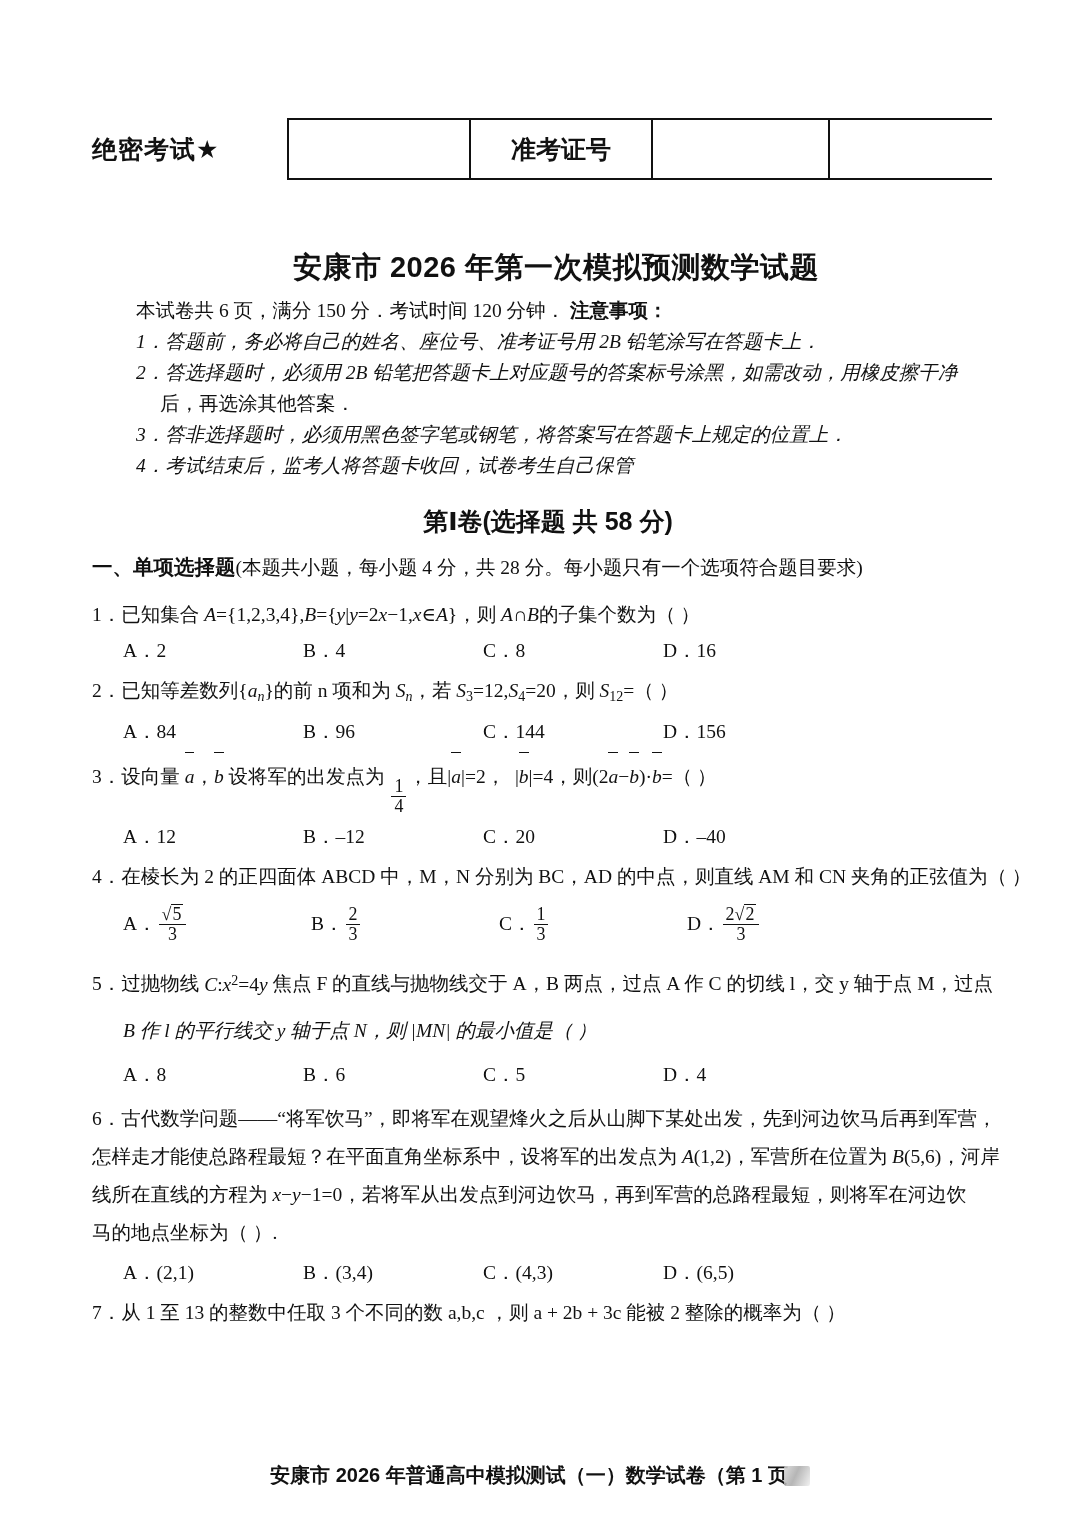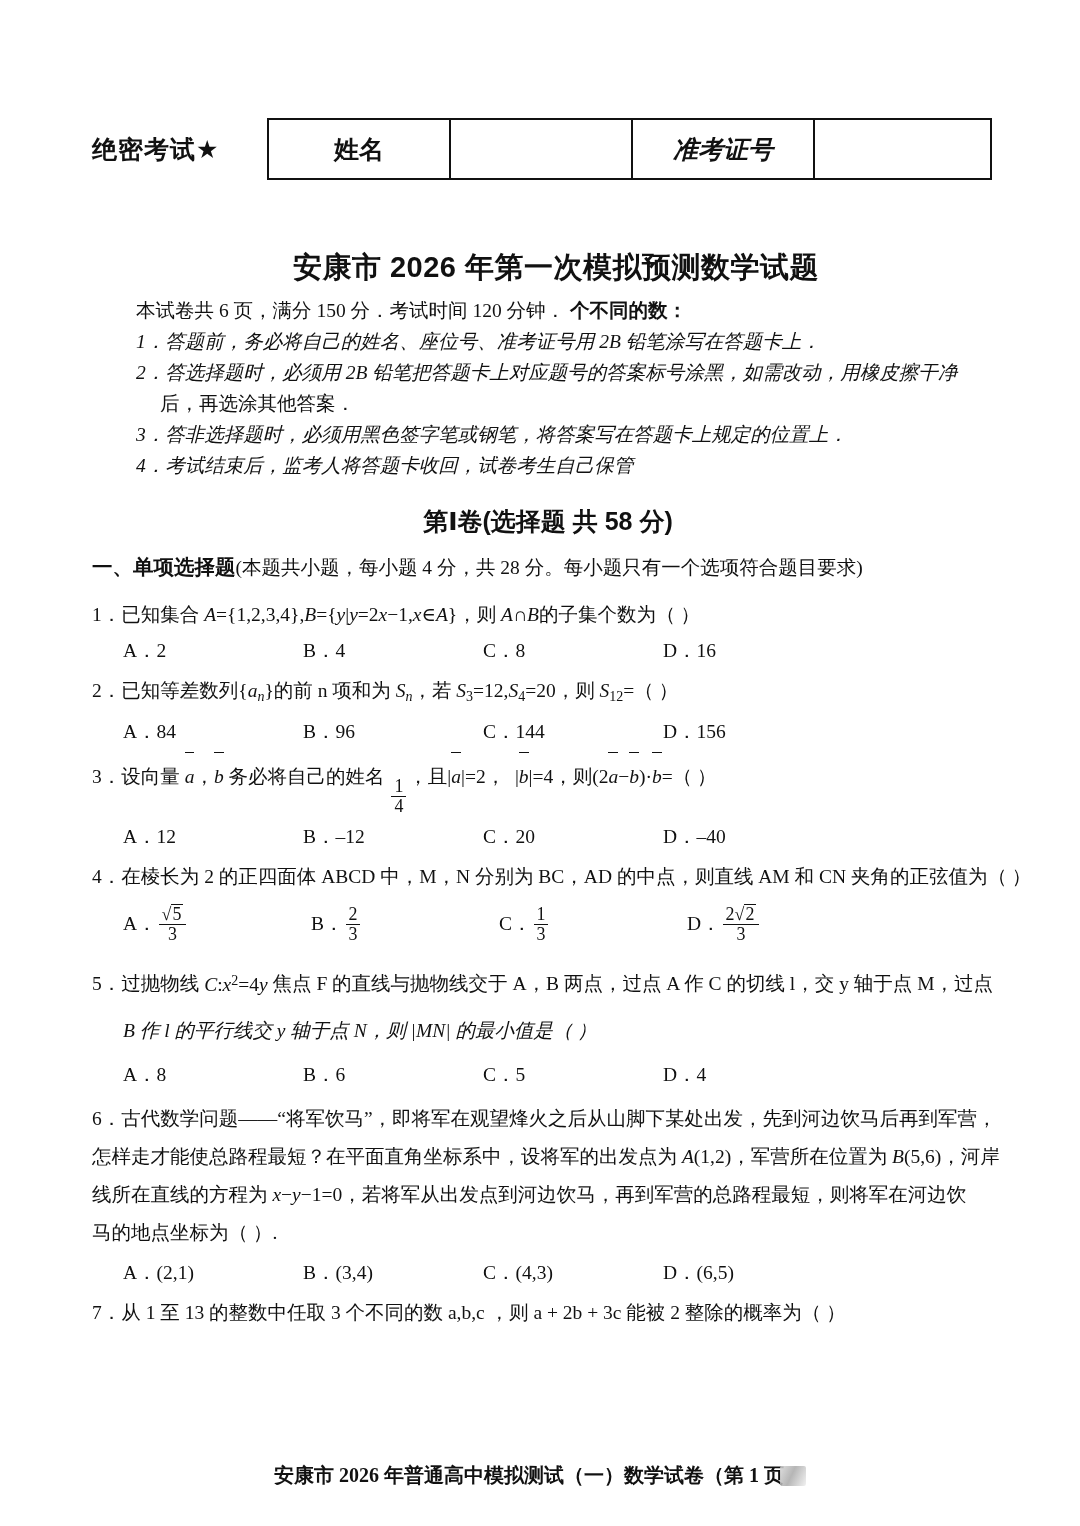--- a/index.html
+++ b/index.html
@@ -51,21 +51,21 @@
     border-right: 2px solid #111;
     display: flex;
     align-items: center;
     justify-content: center;
     font-size: 25px;
     font-weight: bold;
     font-family: "Liberation Sans", "DejaVu Sans", sans-serif;
   }
   .id-cell.label { width: 180px; }
   .id-cell.blank { width: 180px; }
-  .id-cell.label2 { width: 180px; font-style: italic; }
+  .id-cell.label2 { width: 180px; }
   .id-cell.blank2 { width: 175px; }
 
   
   .doc-title {
     position: absolute;
     top: 248px;
     left: 16px;
     width: 1080px;
     text-align: center;
     font-size: 29px;
@@ -178,21 +178,21 @@
 
   
   .footer {
     position: absolute;
     left: 0;
     top: 1462px;
     width: 1080px;
     text-align: center;
     font-size: 20px;
     font-weight: bold;
-    font-family: Liberation Serif, serif;
+    font-family: Liberation Sans, sans-serif;
   }
   .footer .pg { position: relative; }
   .footer .smudge {
     display: inline-block;
     width: 26px;
     height: 20px;
     background: linear-gradient(115deg, #d8d8d8, #a9a9a9 45%, #efefef);
     vertical-align: -4px;
     margin-left: -4px;
     border-radius: 2px;
@@ -200,32 +200,31 @@
   }
 </style>
 </head>
 <body>
 
 <div class="page">
 
   <div class="header-row">
     <div class="secret-label">绝密考试★</div>
     <div class="id-table">
-      <div class="id-cell label">姓名</div>
       <div class="id-cell blank"></div>
       <div class="id-cell label2">准考证号</div>
       <div class="id-cell blank2"></div>
     </div>
   </div>
 
   <div class="doc-title">安康市 2026 年第一次模拟预测数学试题</div>
 
   <div class="intro">
     <span class="line">本试卷共 6 页，满分 150 分．考试时间 120 分钟．</span>
-    <span class="line notice-head">个不同的数：</span>
+    <span class="line notice-head">注意事项：</span>
     <span class="line item">1．答题前，务必将自己的姓名、座位号、准考证号用 2B 铅笔涂写在答题卡上．</span>
     <span class="line item">2．答选择题时，必须用 2B 铅笔把答题卡上对应题号的答案标号涂黑，如需改动，用橡皮擦干净</span>
     <span class="line item-cont">后，再选涂其他答案．</span>
     <span class="line item">3．答非选择题时，必须用黑色签字笔或钢笔，将答案写在答题卡上规定的位置上．</span>
     <span class="line item">4．考试结束后，监考人将答题卡收回，试卷考生自己保管</span>
   </div>
 
   <div class="section-title">第Ⅰ卷(选择题 共 58 分)</div>
   <div class="subsection">
     <b>一、单项选择题</b><span>(本题共小题，每小题 4 分，共 28 分。每小题只有一个选项符合题目要求)</span>
@@ -252,21 +251,21 @@
     </div>
     <div class="opts">
       <span class="opt">A．84</span>
       <span class="opt">B．96</span>
       <span class="opt">C．144</span>
       <span class="opt">D．156</span>
     </div>
 
     <div class="q" style="line-height:40px;">
       <span class="qline">
-        <span>3．</span><span>设向量 </span><span class="vec"><i class="m">a</i></span>，<span class="vec"><i class="m">b</i></span><span> 务必将自己的姓名 </span><span class="frac">
+        <span>3．</span><span>设向量 </span><span class="vec"><i class="m">a</i></span>，<span class="vec"><i class="m">b</i></span><span> 设将军的出发点为 </span><span class="frac">
             <span class="num">1</span>
             <span class="den">4</span>
           </span>，且<span>|<span class="vec"><i class="m">a</i></span>|=2</span>，&nbsp;&nbsp;<span>|<span class="vec"><i class="m">b</i></span>|=4</span>，则<span>(2<span class="vec"><i class="m">a</i></span>−<span class="vec"><i class="m">b</i></span>)·<span class="vec"><i class="m">b</i></span>=（    ）</span>
       </span>
     </div>
     <div class="opts">
       <span class="opt">A．12</span>
       <span class="opt">B．–12</span>
       <span class="opt">C．20</span>
       <span class="opt">D．–40</span>

